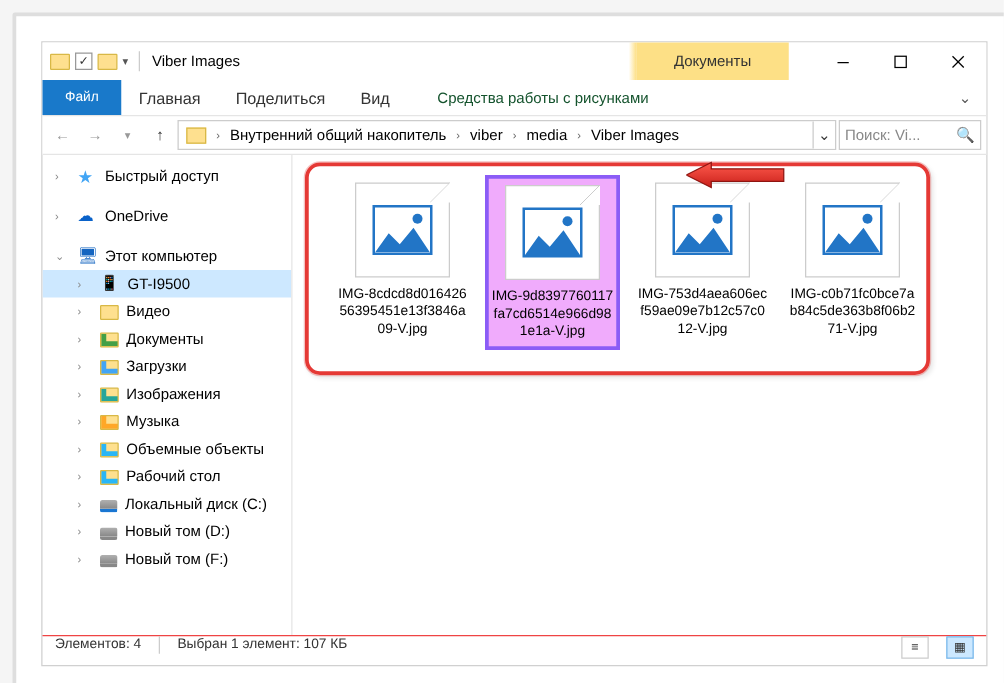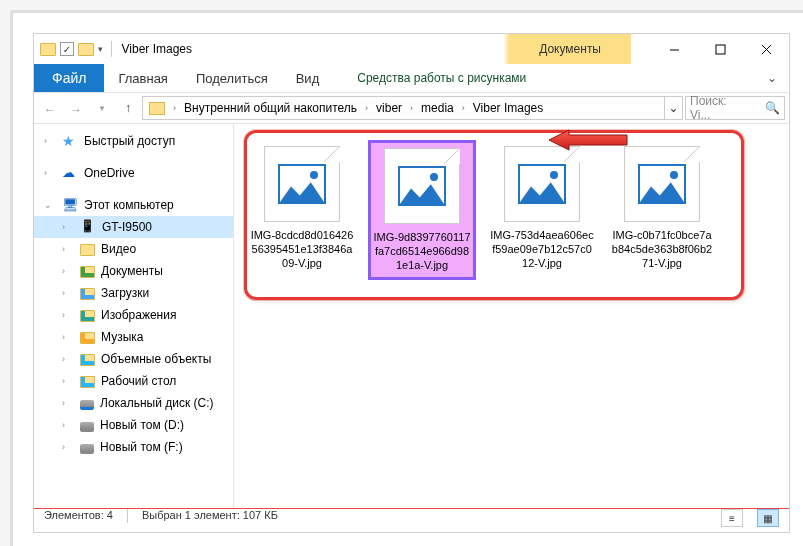--- a/index.html
+++ b/index.html
@@ -15,35 +15,35 @@
 .title-sep { width: 1px; height: 16px; background: #ccc; margin: 0 4px; }
 .title-text { color: #000; font-size: 12px; padding-left: 2px; }
 .ctx-tab { margin-left: auto; background: #fde086; padding: 0 30px; display: flex; align-items: center; font-size: 12px; color: #333; position: relative; }
 .ctx-tab::before { content: ""; position: absolute; left: -6px; top: 0; bottom: 0; width: 6px; background: linear-gradient(to right, transparent, #fde086); }
 .winctrl { display: flex; margin-left: 20px; }
 .winbtn { width: 46px; height: 30px; display: flex; align-items: center; justify-content: center; color: #000; font-size: 11px; }
 .winbtn svg { stroke: #000; fill: none; }
 
 
 .ribbon { height: 28px; display: flex; align-items: stretch; background: #fff; }
-.file-tab { background: #1979ca; color: #fff; padding: 0 18px; display: flex; align-items: center; font-size: 14px; }
+.file-tab { background: #1979ca; color: #fff; padding: 0 18px; display: flex; align-items: center; font-size: 11px; }
 .rtab { padding: 0 14px; display: flex; align-items: center; color: #333; font-size: 13px; }
 .ctx-sub { margin-left: 14px; color: #14532d; padding: 0 10px; display: flex; align-items: center; }
 .ribbon-exp { margin-left: auto; padding: 0 12px; display: flex; align-items: center; color: #555; }
 
 
 .addr { height: 32px; border-top: 1px solid #e5e5e5; border-bottom: 1px solid #e5e5e5; background: #fff; display: flex; align-items: center; padding: 0 4px; gap: 2px; }
 .navbtn { width: 24px; height: 24px; display: flex; align-items: center; justify-content: center; color: #999; }
 .navbtn.enabled { color: #333; }
 .addr-path { flex: 1; height: 24px; border: 1px solid #ccc; display: flex; align-items: center; overflow: hidden; position: relative; }
 .addr-icon { width: 16px; height: 13px; background: #fee08f; border: 1px solid #d8b846; margin: 0 6px; flex-shrink: 0; }
 .crumb { display: flex; align-items: center; height: 100%; padding: 0 6px 0 6px; color: #000; white-space: nowrap; }
 .crumb-sep { color: #666; padding: 0 2px; font-size: 9px; }
 .addr-drop { position: absolute; right: 0; top: 0; bottom: 0; width: 18px; display: flex; align-items: center; justify-content: center; border-left: 1px solid #ccc; background: #fff; color: #333; }
-.search { width: 100px; height: 24px; border: 1px solid #ccc; display: flex; align-items: center; padding: 0 4px; color: #888; gap: 16px; }
+.search { width: 114px; height: 24px; border: 1px solid #ccc; display: flex; align-items: center; padding: 0 4px; color: #888; gap: 16px; }
 .search-ic { color: #555; }
 
 
 .arrow-annot { position: absolute; top: 94px; right: 160px; pointer-events: none; }
 
 
 .body { flex: 1; display: flex; overflow: hidden; }
 .nav { width: 200px; border-right: 1px solid #e5e5e5; padding: 6px 0; overflow: hidden; }
 .nav-item { height: 22px; display: flex; align-items: center; gap: 6px; padding-left: 28px; font-size: 12px; color: #000; position: relative; }
 .nav-item.indent { padding-left: 46px; }
@@ -61,21 +61,21 @@
 .ic-fold { width: 15px; height: 12px; background: #fee08f; border: 1px solid #d8b846; border-radius: 1px; margin-top: 2px; }
 .ic-fold.accent { box-shadow: inset 4px -4px 0 #43a047; }
 .ic-fold.blue { box-shadow: inset 4px -4px 0 #42a5f5; }
 .ic-fold.teal { box-shadow: inset 4px -4px 0 #26a69a; }
 .ic-fold.cyan { box-shadow: inset 4px -4px 0 #29b6f6; }
 .ic-fold.orange { box-shadow: inset 4px -4px 0 #ffa726; }
 
 
 .content { flex: 1; padding: 10px; position: relative; overflow: hidden; }
 .highlight-box { position: absolute; top: 6px; left: 10px; width: 500px; height: 170px; border: 3px solid #e53935; border-radius: 12px; pointer-events: none; box-shadow: 0 0 0 1px rgba(229,57,53,.3), 2px 2px 4px rgba(0,0,0,.1); }
-.files { display: flex; gap: 12px; padding: 6px 4px; }
+.files { display: flex; gap: 12px; padding: 6px 24px; }
 .file { width: 108px; display: flex; flex-direction: column; align-items: center; padding: 6px 2px; }
 .file.selected { background: #f0abfc; border: 3px solid #8b5cf6; padding: 5px 1px; }
 .thumb { width: 76px; height: 76px; border: 1px solid #ccc; background: #fff; display: flex; align-items: center; justify-content: center; margin-bottom: 6px; position: relative; }
 .thumb::before { content: ""; position: absolute; top: -1px; right: -1px; width: 16px; height: 16px; background: linear-gradient(135deg, transparent 48%, #ccc 50%, #fff 52%); }
 .thumb-inner { width: 48px; height: 40px; border: 2px solid #2275c6; background: #fff; position: relative; overflow: hidden; }
 .thumb-inner::after { content: ""; position: absolute; bottom: 0; left: 0; right: 0; height: 22px; background: #2275c6; clip-path: polygon(0 100%, 25% 30%, 45% 70%, 70% 10%, 100% 100%); }
 .thumb-inner::before { content: ""; position: absolute; top: 5px; right: 6px; width: 8px; height: 8px; background: #2275c6; border-radius: 50%; }
 .fname { font-size: 11px; line-height: 14px; text-align: center; color: #000; word-break: break-all; }
 
 

